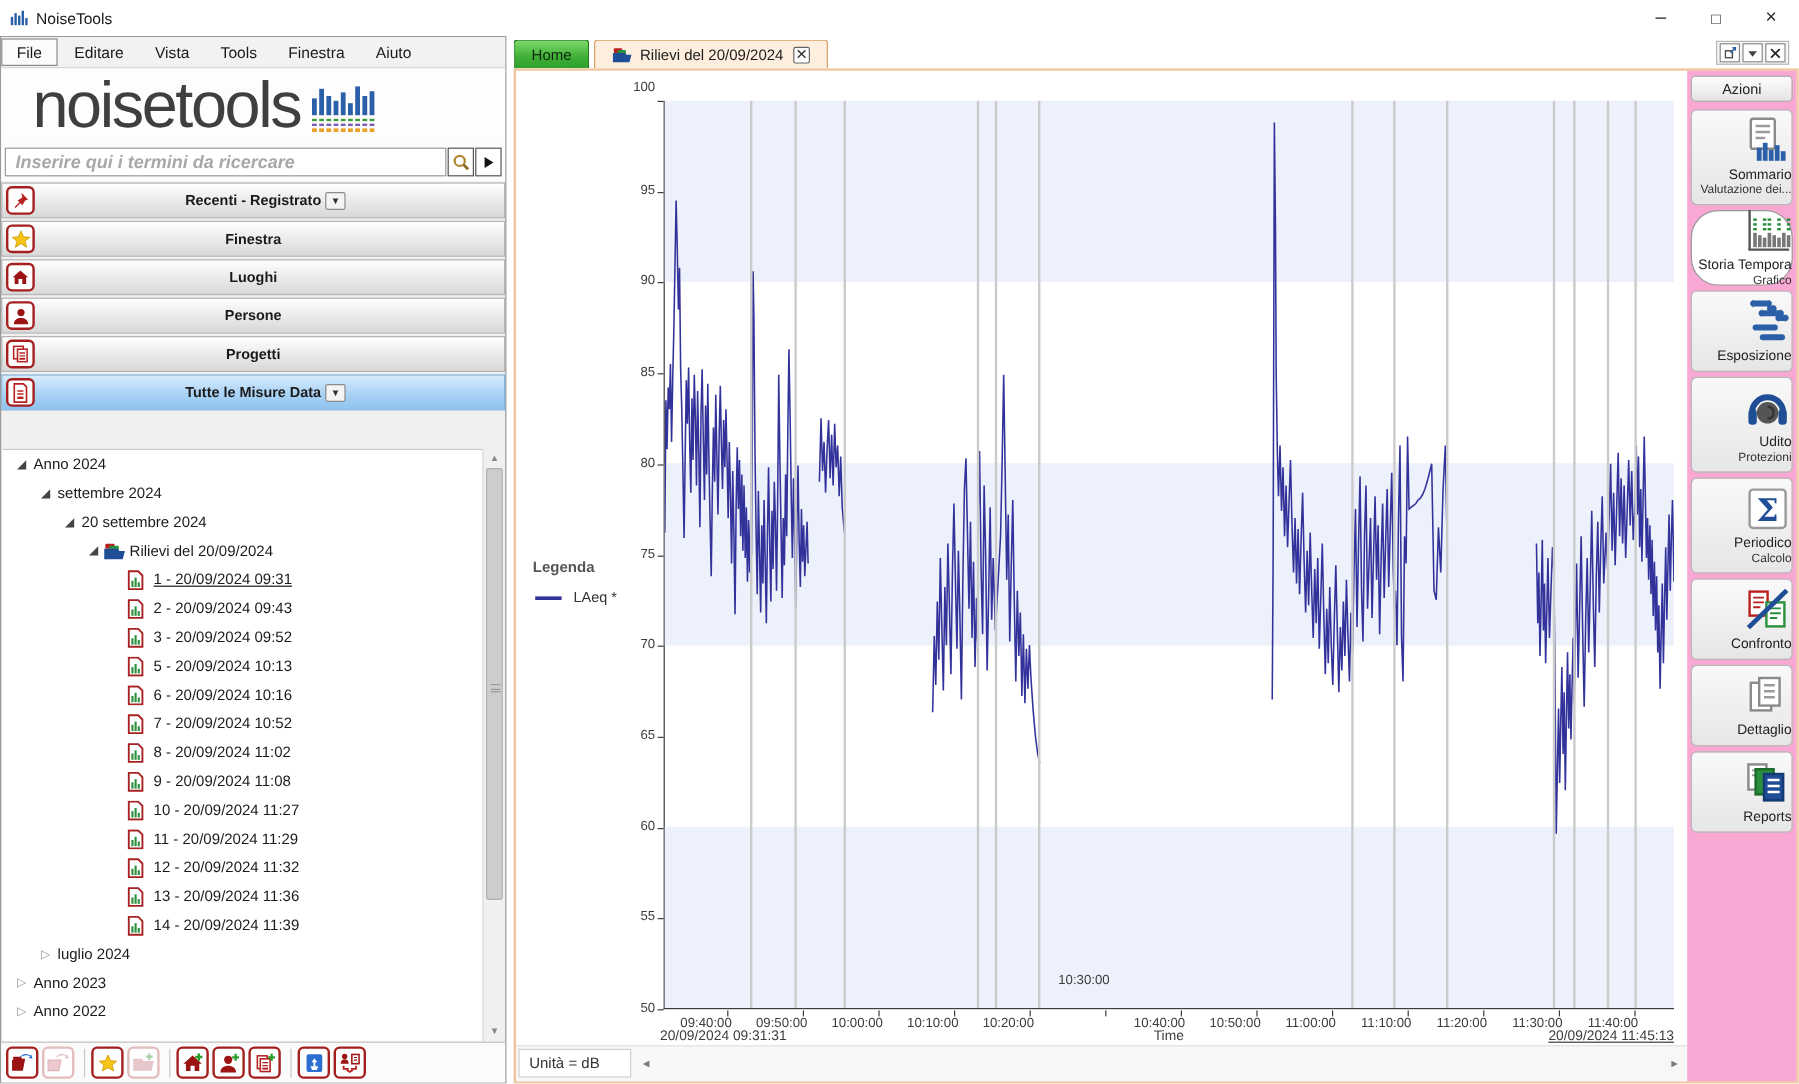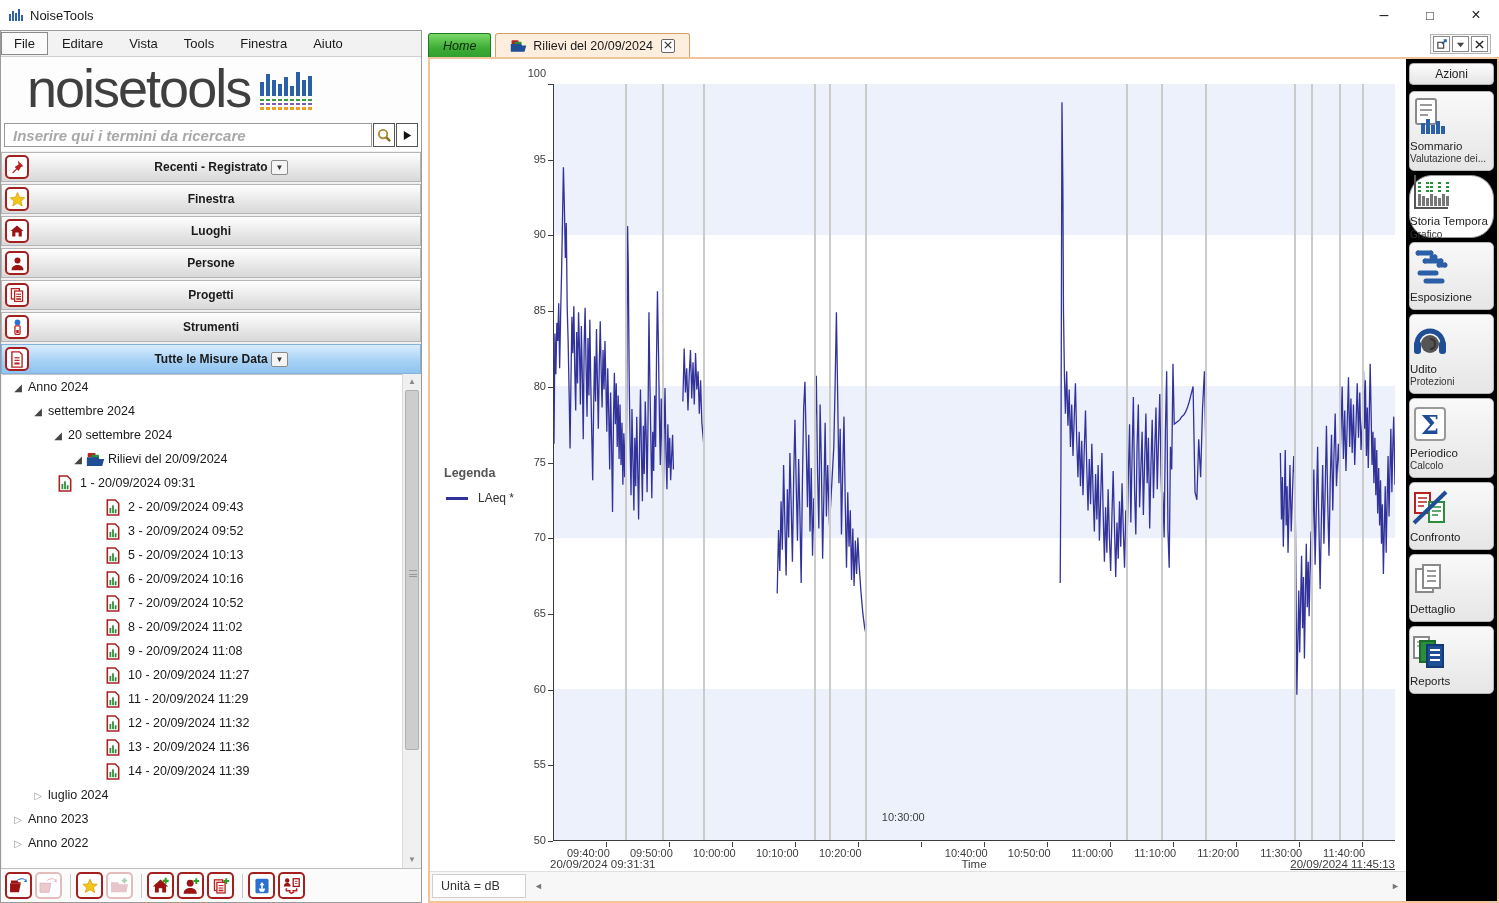--- a/index.html
+++ b/index.html
@@ -70,42 +70,42 @@
     border-top:1px solid #c0c0c0; display:flex; align-items:center; padding-left:4px; }
   .tb-btn { width:27px; height:27px; border:2px solid #a51f1f; border-radius:5px; background:#fff;
     margin-right:3px; display:flex; align-items:center; justify-content:center; }
   .tb-btn.disabled { border-color:#dca8a8; opacity:.75; }
   .tb-sep { width:1px; height:24px; background:#c8c8c8; margin:0 5px; }
 
   
   .tabstrip { position:absolute; left:428px; top:32px; height:25px; display:flex; align-items:flex-end; }
   .tab { height:24px; display:flex; align-items:center; padding:0 14px; font-size:12.5px;
     border:1px solid #8a8a8a; border-bottom:none; border-radius:3px 3px 0 0; margin-right:4px; }
-  .tab.home { background:linear-gradient(#7bd96a,#3fae35 60%,#2f9f2f); border-color:#1d7a1d; color:#072; color:#0a2a0a; font-weight:normal;font-style:italic; }
+  .tab.home { background:linear-gradient(#7bd96a,#3fae35 60%,#2f9f2f); border-color:#1d7a1d; color:#072; color:#0a2a0a; font-weight:normal; }
   .tab.active { background:#fdeedd; border-color:#d89f66; }
   .tab .tclose { width:14px; height:14px; border:1px solid #666; border-radius:2px; margin-left:8px;
     font-size:9px; line-height:12px; text-align:center; color:#333; background:#fdfdfd; }
   .tab .tico2 { margin-right:6px; display:inline-flex; }
   .mdi-ctrls { position:absolute; right:8px; top:34px; display:flex; border:1px solid #b5b5b5;
     background:#f6f6f6; padding:1px; }
   .mdi-btn { width:17px; height:16px; border:1px solid #8a8a8a; background:#fff; margin:0 1px;
     display:flex; align-items:center; justify-content:center; font-size:8px; color:#222; }
 
   
   .frame { position:absolute; left:428px; top:57px; width:1071px; height:846px;
     border:2px solid #f1c59c; background:#fff; }
   .chart-pane { position:absolute; left:0; top:0; width:976px; height:842px; background:#fff; }
-  .actions { position:absolute; left:976px; top:0; width:91px; height:842px; background:#000000;
+  .actions { position:absolute; left:976px; top:0; width:91px; height:842px; background:#f9a8d4;
     padding:4px 3px 0 3px; }
 
   .actions-header { height:22px; border:1px solid #b0b0b0; border-radius:4px; margin-bottom:6px;
     background:linear-gradient(#fdfdfd,#e4e4e4); font-size:12px; display:flex; align-items:center;
     justify-content:center; color:#222; }
   .action-btn { border:1px solid #b8b8b8; border-radius:5px; margin-bottom:4px;
-    background:linear-gradient(#f9f9f9,#e6e6e6); display:flex; flex-direction:column; align-items:flex-start;
+    background:linear-gradient(#f9f9f9,#e6e6e6); display:flex; flex-direction:column; align-items:flex-end;
     justify-content:center; padding:4px 0; }
   .action-btn.active { background:#fff; border-color:#9a9a9a; }
   .ab-label { font-size:11.5px; color:#222; margin-top:2px; text-align:center; line-height:1.25; }
   .ab-sub { font-size:10px; color:#333; text-align:center; line-height:1.2; }
 
   
   .plot { position:absolute; left:123px; top:25px; width:842px; height:757px; background:#fff;
     border-left:1px solid #3c3c3c; border-bottom:1px solid #3c3c3c; }
   .band { position:absolute; left:0; width:100%; background:#edf1fb; }
   .vline { position:absolute; top:0; width:2px; height:100%; background:#cbcbcb; }
@@ -277,32 +277,20 @@
               <rect x="3" y="2" width="10" height="13" fill="#fff" stroke="#b92020" stroke-width="1.6"></rect>
               <rect x="7" y="5" width="10" height="13" fill="#fff" stroke="#b92020" stroke-width="1.6"></rect>
               <line x1="9" y1="9" x2="15" y2="9" stroke="#b92020" stroke-width="1.4"></line>
               <line x1="9" y1="12" x2="15" y2="12" stroke="#b92020" stroke-width="1.4"></line>
               <rect x="9" y="14" width="6" height="2" fill="#b92020"></rect>
             </svg>
           </span>
         </span>
         <span class="cat-label">Progetti</span>
       </div>
-      <div class="cat">
-        <span class="cat-ico">
-          <span class="ic">
-            <svg width="13" height="17" viewBox="0 0 14 20">
-              <circle cx="7" cy="4" r="3.4" fill="#2b6fd0"></circle>
-              <rect x="4" y="8" width="6" height="10" rx="1" fill="#fff" stroke="#b92020" stroke-width="1.5"></rect>
-              <rect x="5.5" y="13" width="3" height="3.5" fill="#b92020"></rect>
-            </svg>
-          </span>
-        </span>
-        <span class="cat-label">Strumenti</span>
-      </div>
       <div class="cat selected">
         <span class="cat-ico">
           <span class="ic">
             <svg width="14" height="17" viewBox="0 0 16 20">
               <path d="M2 1h9l3 3v15H2z" fill="#fff" stroke="#b92020" stroke-width="1.6"></path>
               <line x1="5" y1="8" x2="11" y2="8" stroke="#b92020" stroke-width="1.4"></line>
               <line x1="5" y1="11" x2="11" y2="11" stroke="#b92020" stroke-width="1.4"></line>
               <rect x="5" y="13.5" width="6" height="2.4" fill="#b92020"></rect>
             </svg>
           </span>
@@ -330,21 +318,21 @@
           <span class="ic">
             <svg width="19" height="15" viewBox="0 0 22 17">
               <rect x="2" y="1" width="9" height="5" rx="1" fill="#b92020"></rect>
               <rect x="6" y="3" width="9" height="5" rx="1" fill="#2a8f3c"></rect>
               <path d="M1 6h13l1.6 2H21l-2.2 8H1z" fill="#1f4e96"></path>
             </svg>
           </span>
         </span>
         <span class="tlabel">Rilievi del 20/09/2024</span>
       </div>
-      <div class="trow" style="padding-left: 40px;">
+      <div class="trow" style="padding-left: 88px; text-decoration: underline;">
         <span class="texp"></span>
         <span class="tico">
           <span class="ic">
             <svg width="14" height="17" viewBox="0 0 16 19">
               <path d="M1.5 1h9l4 4v13h-13z" fill="#fff" stroke="#a82222" stroke-width="1.8"></path>
               <g fill="#2a8f3c">
                 <rect x="4" y="10" width="2" height="6"></rect>
                 <rect x="7" y="7" width="2" height="9"></rect>
                 <rect x="10" y="11.5" width="2" height="4.5"></rect>
               </g>

